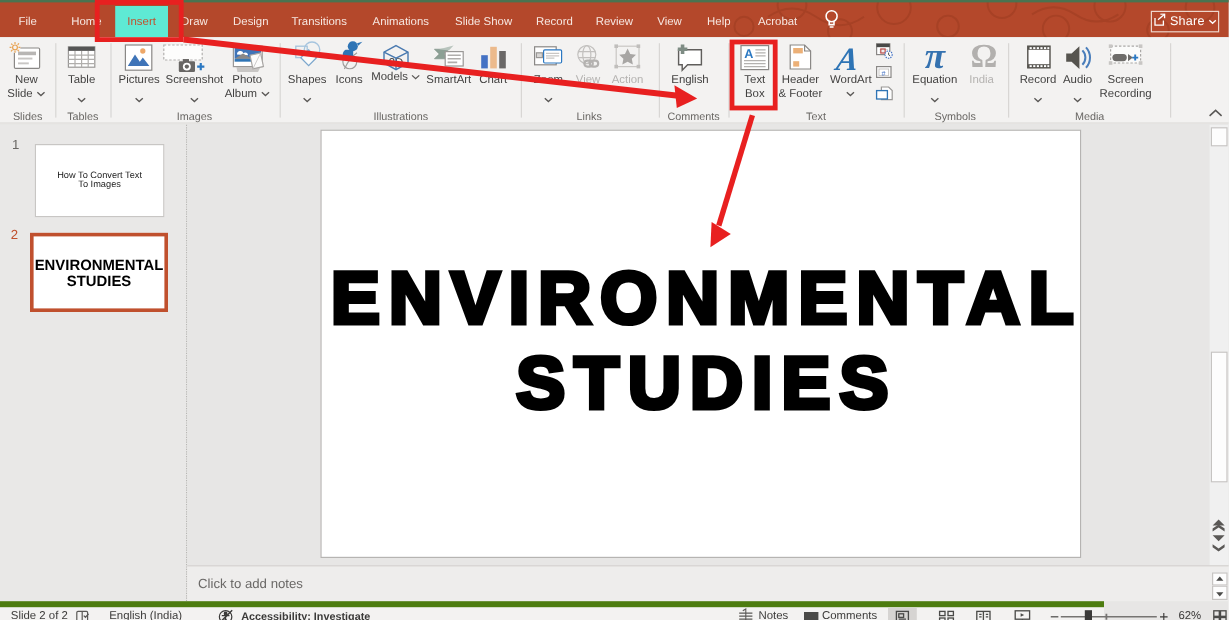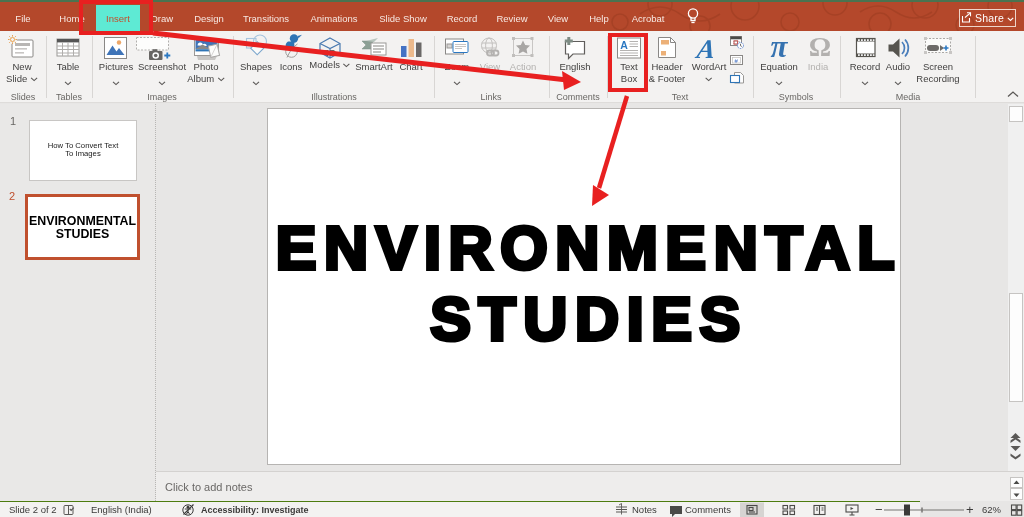--- a/index.html
+++ b/index.html
@@ -33,21 +33,21 @@
 
 #thumb1 { position:absolute; left:29px; top:120px; width:108px; height:61px; background:#fff; border:1px solid #c8c6c4; }
 #thumb1 .t { position:absolute; left:0; top:21px; width:100%; text-align:center; font-size:7.7px; font-weight:normal; color:#1a1a1a; line-height:7.5px; }
 #thumb2 { position:absolute; left:25px; top:194px; width:115px; height:66px; background:#fff; border:3px solid #c0502e; }
 #thumb2 .t { position:absolute; left:0; top:18px; width:100%; text-align:center; font-size:12.4px; font-weight:bold; color:#000; line-height:12.5px; letter-spacing:0px; }
 .tnum { position:absolute; font-size:11px; color:#696764; }
 
 
 #notes { position:absolute; left:156px; top:471px; width:868px; height:30px; background:#eeedec; border-top:1px solid #d4d2d0; }
 #notes span { position:absolute; left:9px; top:9px; font-size:11px; color:#6a6866; }
-#statusbar { position:absolute; left:0; top:501px; width:920px; height:16px; background:#f3f2f1; border-top:1px solid #4d7c0f; font-size:9.5px; color:#3b3a39; }
+#statusbar { position:absolute; left:0; top:501px; width:920px; height:16px; background:#f3f2f1; border-top:5px solid #4d7c0f; font-size:9.5px; color:#3b3a39; }
 #statusbar .s { position:absolute; top:1px; line-height:14px; white-space:nowrap; }
 
 
 #vscroll { position:absolute; left:1008px; top:104px; width:16px; height:367px; background:#f0f0f0; }
 .sbtn { position:absolute; left:1008.5px; width:14px; background:#fdfdfd; border:1px solid #c6c4c2; z-index:5; }
 
 
 .redbox { position:absolute; border:4px solid #e82020; z-index:50; }
 #arrows { position:absolute; left:0; top:0; width:1024px; height:517px; z-index:60; pointer-events:none; }
 </style>

